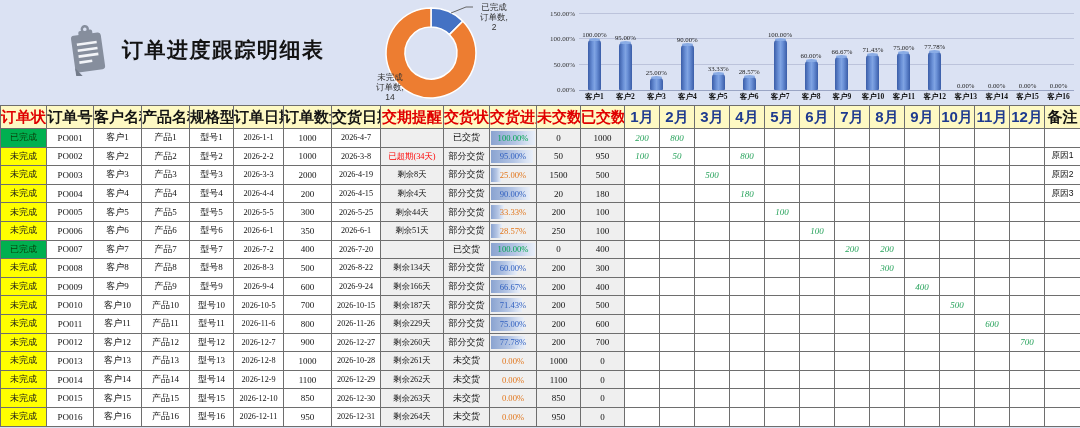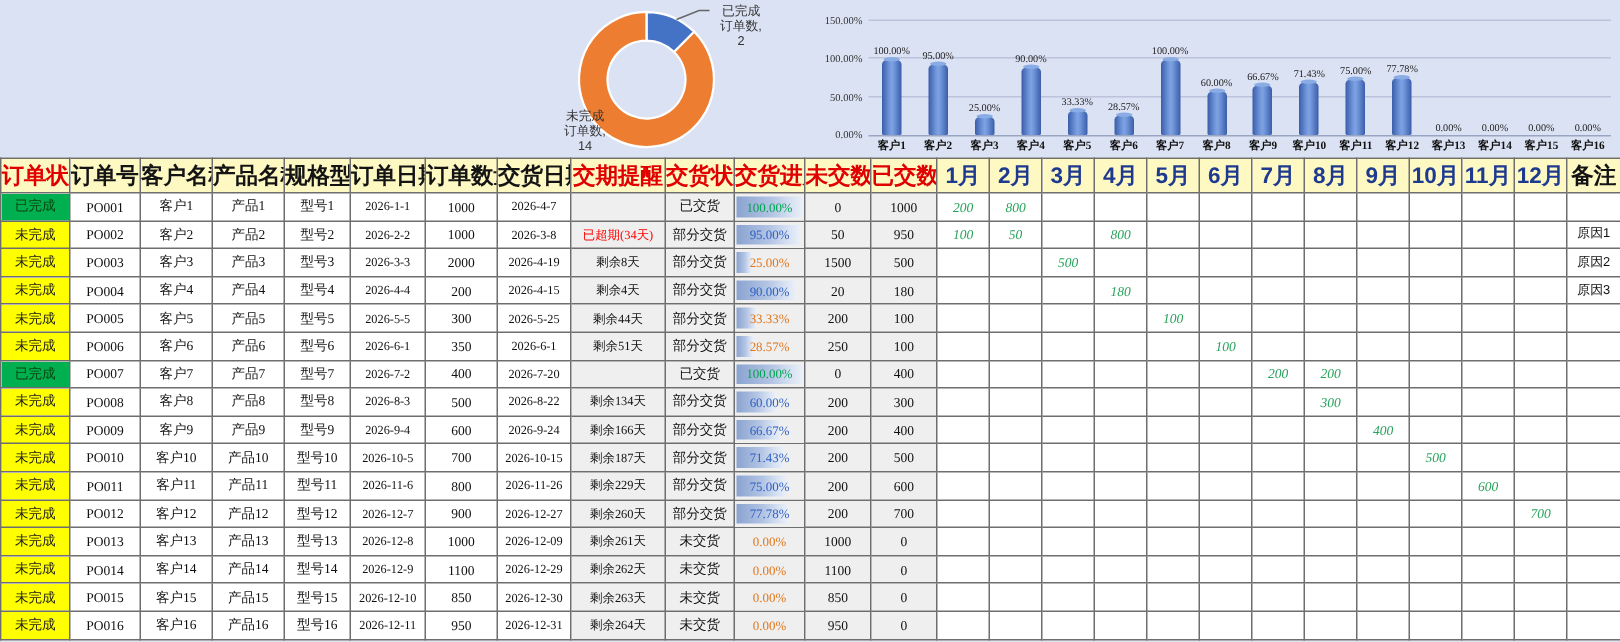--- a/index.html
+++ b/index.html
@@ -62,20 +62,36 @@
   .p-orange { color:#e2761b; }
   td.mval { color:#28a35c; font-style:italic; }
   td.remark { font-size:8.6px; font-family:Liberation Sans, sans-serif; }
 </style>
 </head>
 <body>
 
 <div class="app">
   <div class="top">
 
+    <div class="title-wrap">
+      <svg width="44" height="52" viewBox="0 0 44 52">
+        <g transform="rotate(-8 22 28)">
+          <rect x="7" y="10" width="30" height="37" rx="3" fill="#868e9d"></rect>
+          <polygon points="7,42 14,52 7,52" fill="#737b8a"></polygon>
+          <rect x="12" y="18" width="20" height="2.6" fill="#f2f4f8"></rect>
+          <rect x="12" y="24" width="20" height="2.6" fill="#f2f4f8"></rect>
+          <rect x="12" y="30" width="20" height="2.6" fill="#f2f4f8"></rect>
+          <rect x="12" y="36" width="13" height="2.6" fill="#f2f4f8"></rect>
+          <rect x="15" y="6" width="14" height="8" rx="2" fill="#868e9d"></rect>
+          <circle cx="22" cy="5" r="4.2" fill="#868e9d"></circle>
+          <circle cx="22" cy="5" r="1.8" fill="#dbe2f3"></circle>
+        </g>
+      </svg>
+      <div class="title">订单进度跟踪明细表</div>
+    </div>
 
     <svg class="donut" width="190" height="104" viewBox="0 0 190 104">
       <path id="slice-done" class="slice" d="M63.00007853981634,8.000000000068539 A45,45 0 0 1 94.81980515339464,21.18019484660536 L81.38477631085024,34.61522368914976 A26,26 0 0 0 63.00004537856055,27.000000000039602 Z" fill="#4472c4"></path>
       <path id="slice-undone" class="slice" d="M94.81980515339464,21.18019484660536 A45,45 0 1 1 62.99921460183664,8.000000006853895 L62.999546214394506,27.000000003960025 A26,26 0 1 0 81.38477631085024,34.61522368914976 Z" fill="#ed7d31"></path>
       <polyline class="leader" points="83,13 98,7 105,7"></polyline>
       <g>
         <text x="126" y="10" text-anchor="middle">已完成</text>
         <text x="126" y="20" text-anchor="middle">订单数,</text>
         <text x="126" y="30" text-anchor="middle">2</text>
       </g>
@@ -572,21 +588,21 @@
           <td class="remark"></td>
         </tr>
         <tr>
           <td class="st-undone">未完成</td>
           <td>PO013</td>
           <td>客户13</td>
           <td>产品13</td>
           <td>型号13</td>
           <td class="date">2026-12-8</td>
           <td>1000</td>
-          <td class="date">2026-12-09</td>
+          <td class="date">2026-10-28</td>
           <td class="gray reminder">剩余261天</td>
           <td class="gray">未交货</td>
           <td class="prog"><span class="pval p-orange">0.00%</span></td>
           <td class="gray">1000</td>
           <td class="gray">0</td>
           <td class="mval"></td>
           <td class="mval"></td>
           <td class="mval"></td>
           <td class="mval"></td>
           <td class="mval"></td>

